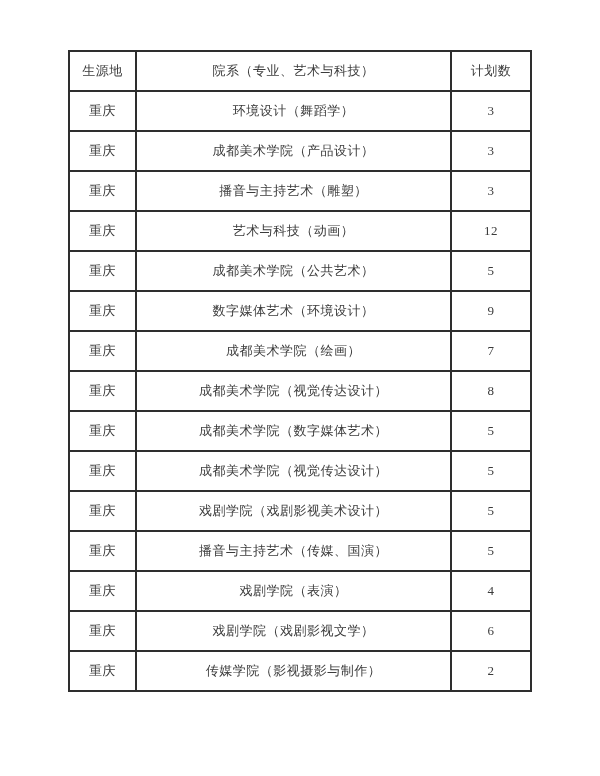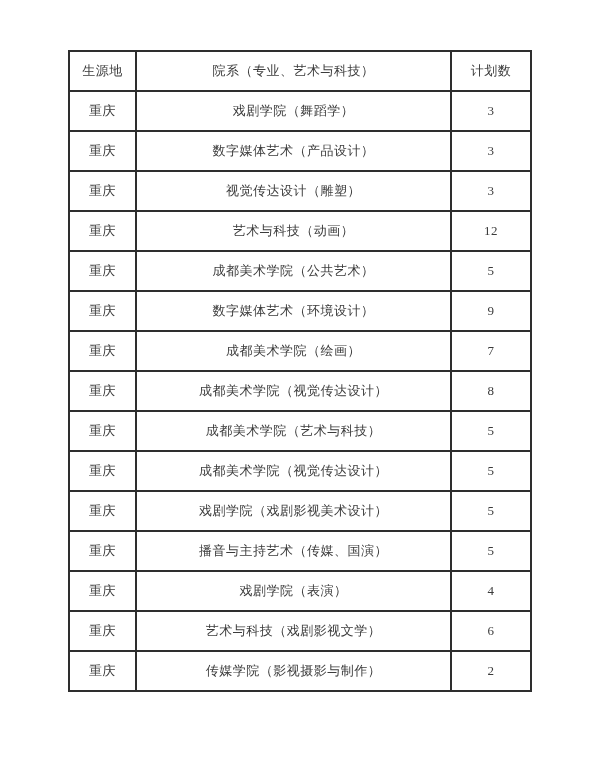--- a/index.html
+++ b/index.html
@@ -53,31 +53,31 @@
     <thead>
       <tr>
         <th>生源地</th>
         <th>院系（专业、艺术与科技）</th>
         <th>计划数</th>
       </tr>
     </thead>
     <tbody>
       <tr>
         <td>重庆</td>
-        <td>戏剧学院（舞蹈学）</td>
+        <td>环境设计（舞蹈学）</td>
         <td>3</td>
       </tr>
       <tr>
         <td>重庆</td>
-        <td>数字媒体艺术（产品设计）</td>
+        <td>成都美术学院（产品设计）</td>
         <td>3</td>
       </tr>
       <tr>
         <td>重庆</td>
-        <td>视觉传达设计（雕塑）</td>
+        <td>播音与主持艺术（雕塑）</td>
         <td>3</td>
       </tr>
       <tr>
         <td>重庆</td>
         <td>艺术与科技（动画）</td>
         <td>12</td>
       </tr>
       <tr>
         <td>重庆</td>
         <td>成都美术学院（公共艺术）</td>
@@ -93,21 +93,21 @@
         <td>成都美术学院（绘画）</td>
         <td>7</td>
       </tr>
       <tr>
         <td>重庆</td>
         <td>成都美术学院（视觉传达设计）</td>
         <td>8</td>
       </tr>
       <tr>
         <td>重庆</td>
-        <td>成都美术学院（艺术与科技）</td>
+        <td>成都美术学院（数字媒体艺术）</td>
         <td>5</td>
       </tr>
       <tr>
         <td>重庆</td>
         <td>成都美术学院（视觉传达设计）</td>
         <td>5</td>
       </tr>
       <tr>
         <td>重庆</td>
         <td>戏剧学院（戏剧影视美术设计）</td>
@@ -118,21 +118,21 @@
         <td>播音与主持艺术（传媒、国演）</td>
         <td>5</td>
       </tr>
       <tr>
         <td>重庆</td>
         <td>戏剧学院（表演）</td>
         <td>4</td>
       </tr>
       <tr>
         <td>重庆</td>
-        <td>艺术与科技（戏剧影视文学）</td>
+        <td>戏剧学院（戏剧影视文学）</td>
         <td>6</td>
       </tr>
       <tr>
         <td>重庆</td>
         <td>传媒学院（影视摄影与制作）</td>
         <td>2</td>
       </tr>
     </tbody>
   </table>
 </div>

